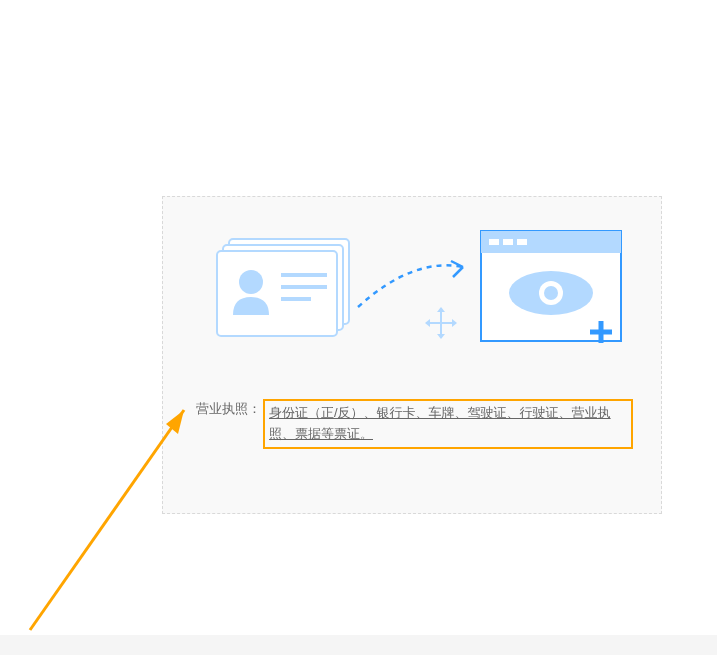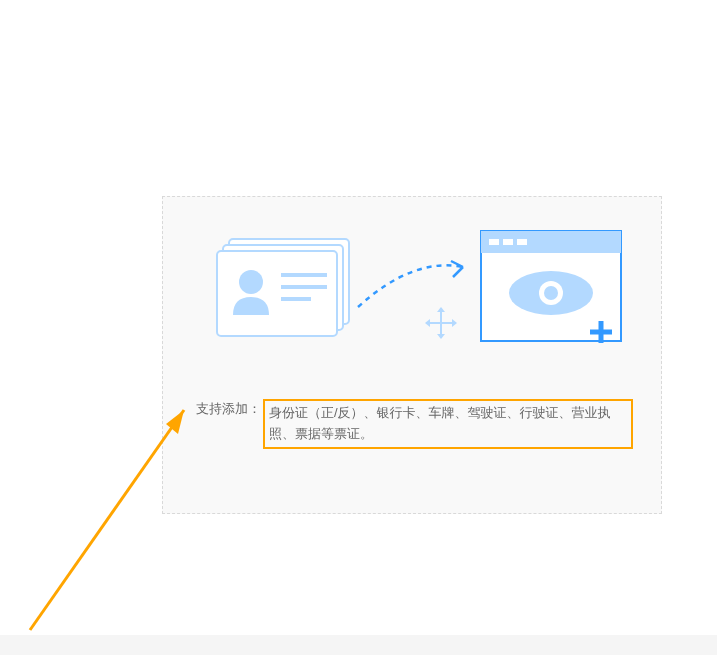--- a/index.html
+++ b/index.html
@@ -50,20 +50,21 @@
   .support-label {
     float: left;
     width: 70px;
     text-align: right;
   }
   .support-box {
     margin-left: 72px;
     border: 2px solid #ffa500;
     padding: 2px 6px 2px 4px;
     display: block;
+    text-decoration: underline;
   }
   .arrow-annotation {
     position: absolute;
     left: 10px;
     top: 380px;
     width: 220px;
     height: 260px;
     pointer-events: none;
   }
 </style>
@@ -120,21 +121,21 @@
         <g stroke="#3399ff" stroke-width="5">
           <line x1="438" y1="124" x2="438" y2="146"></line>
           <line x1="427" y1="135" x2="449" y2="135"></line>
         </g>
       </g>
     </svg>
   </div>
 
 
   <div class="support-line">
-    <span class="support-label">支持添加：</span>
+    <span class="support-label">营业执照：</span>
     <span class="support-box">身份证（正/反）、银行卡、车牌、驾驶证、行驶证、营业执照、票据等票证。</span>
   </div>
 
 </div>
 
 <svg class="arrow-annotation" width="220" height="260" viewBox="0 0 220 260">
   <defs></defs>
   <line x1="20" y1="250" x2="174" y2="30" stroke="#ffa500" stroke-width="3"></line>
   <polygon points="174,30 156,44 168,54" fill="#ffa500"></polygon>
 </svg>

